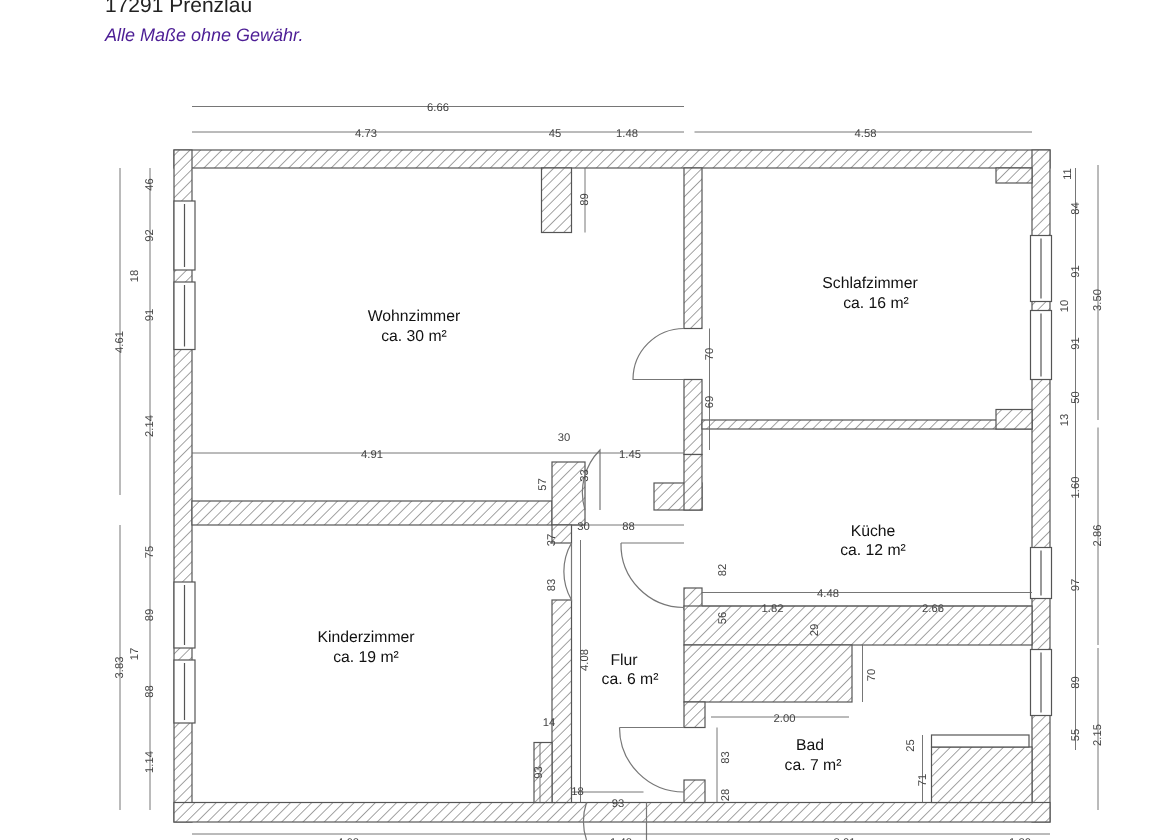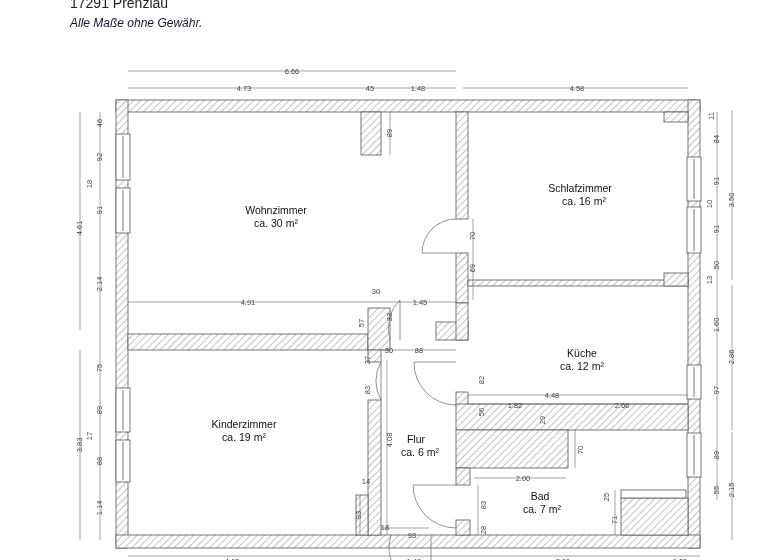--- a/index.html
+++ b/index.html
@@ -1,19 +1,19 @@
 <!DOCTYPE html>
 <html><head>
 <meta charset="utf-8">
 <style>
   html,body{margin:0;padding:0;background:#fff;}
   body{width:768px;height:560px;overflow:hidden;position:relative;font-family:"Liberation Sans",sans-serif;}
   .hdr{position:absolute;left:70px;}
   #h1{top:-5px;font-size:14px;color:#222;}
-  #h2{top:16px;font-size:12px;font-style:italic;color:#0f172a;}
+  #h2{top:16px;font-size:12px;font-style:italic;color:#4c1d95;}
   svg{position:absolute;left:0;top:0;}
   .dim{font-family:"Liberation Sans",sans-serif;font-size:7.5px;fill:#444;}
   .room{font-family:"Liberation Sans",sans-serif;font-size:10.5px;fill:#111;}
 </style>
 </head>
 <body>
 
 <div class="hdr" id="h1">17291 Prenzlau</div>
 <div class="hdr" id="h2">Alle Maße ohne Gewähr.</div>
 

